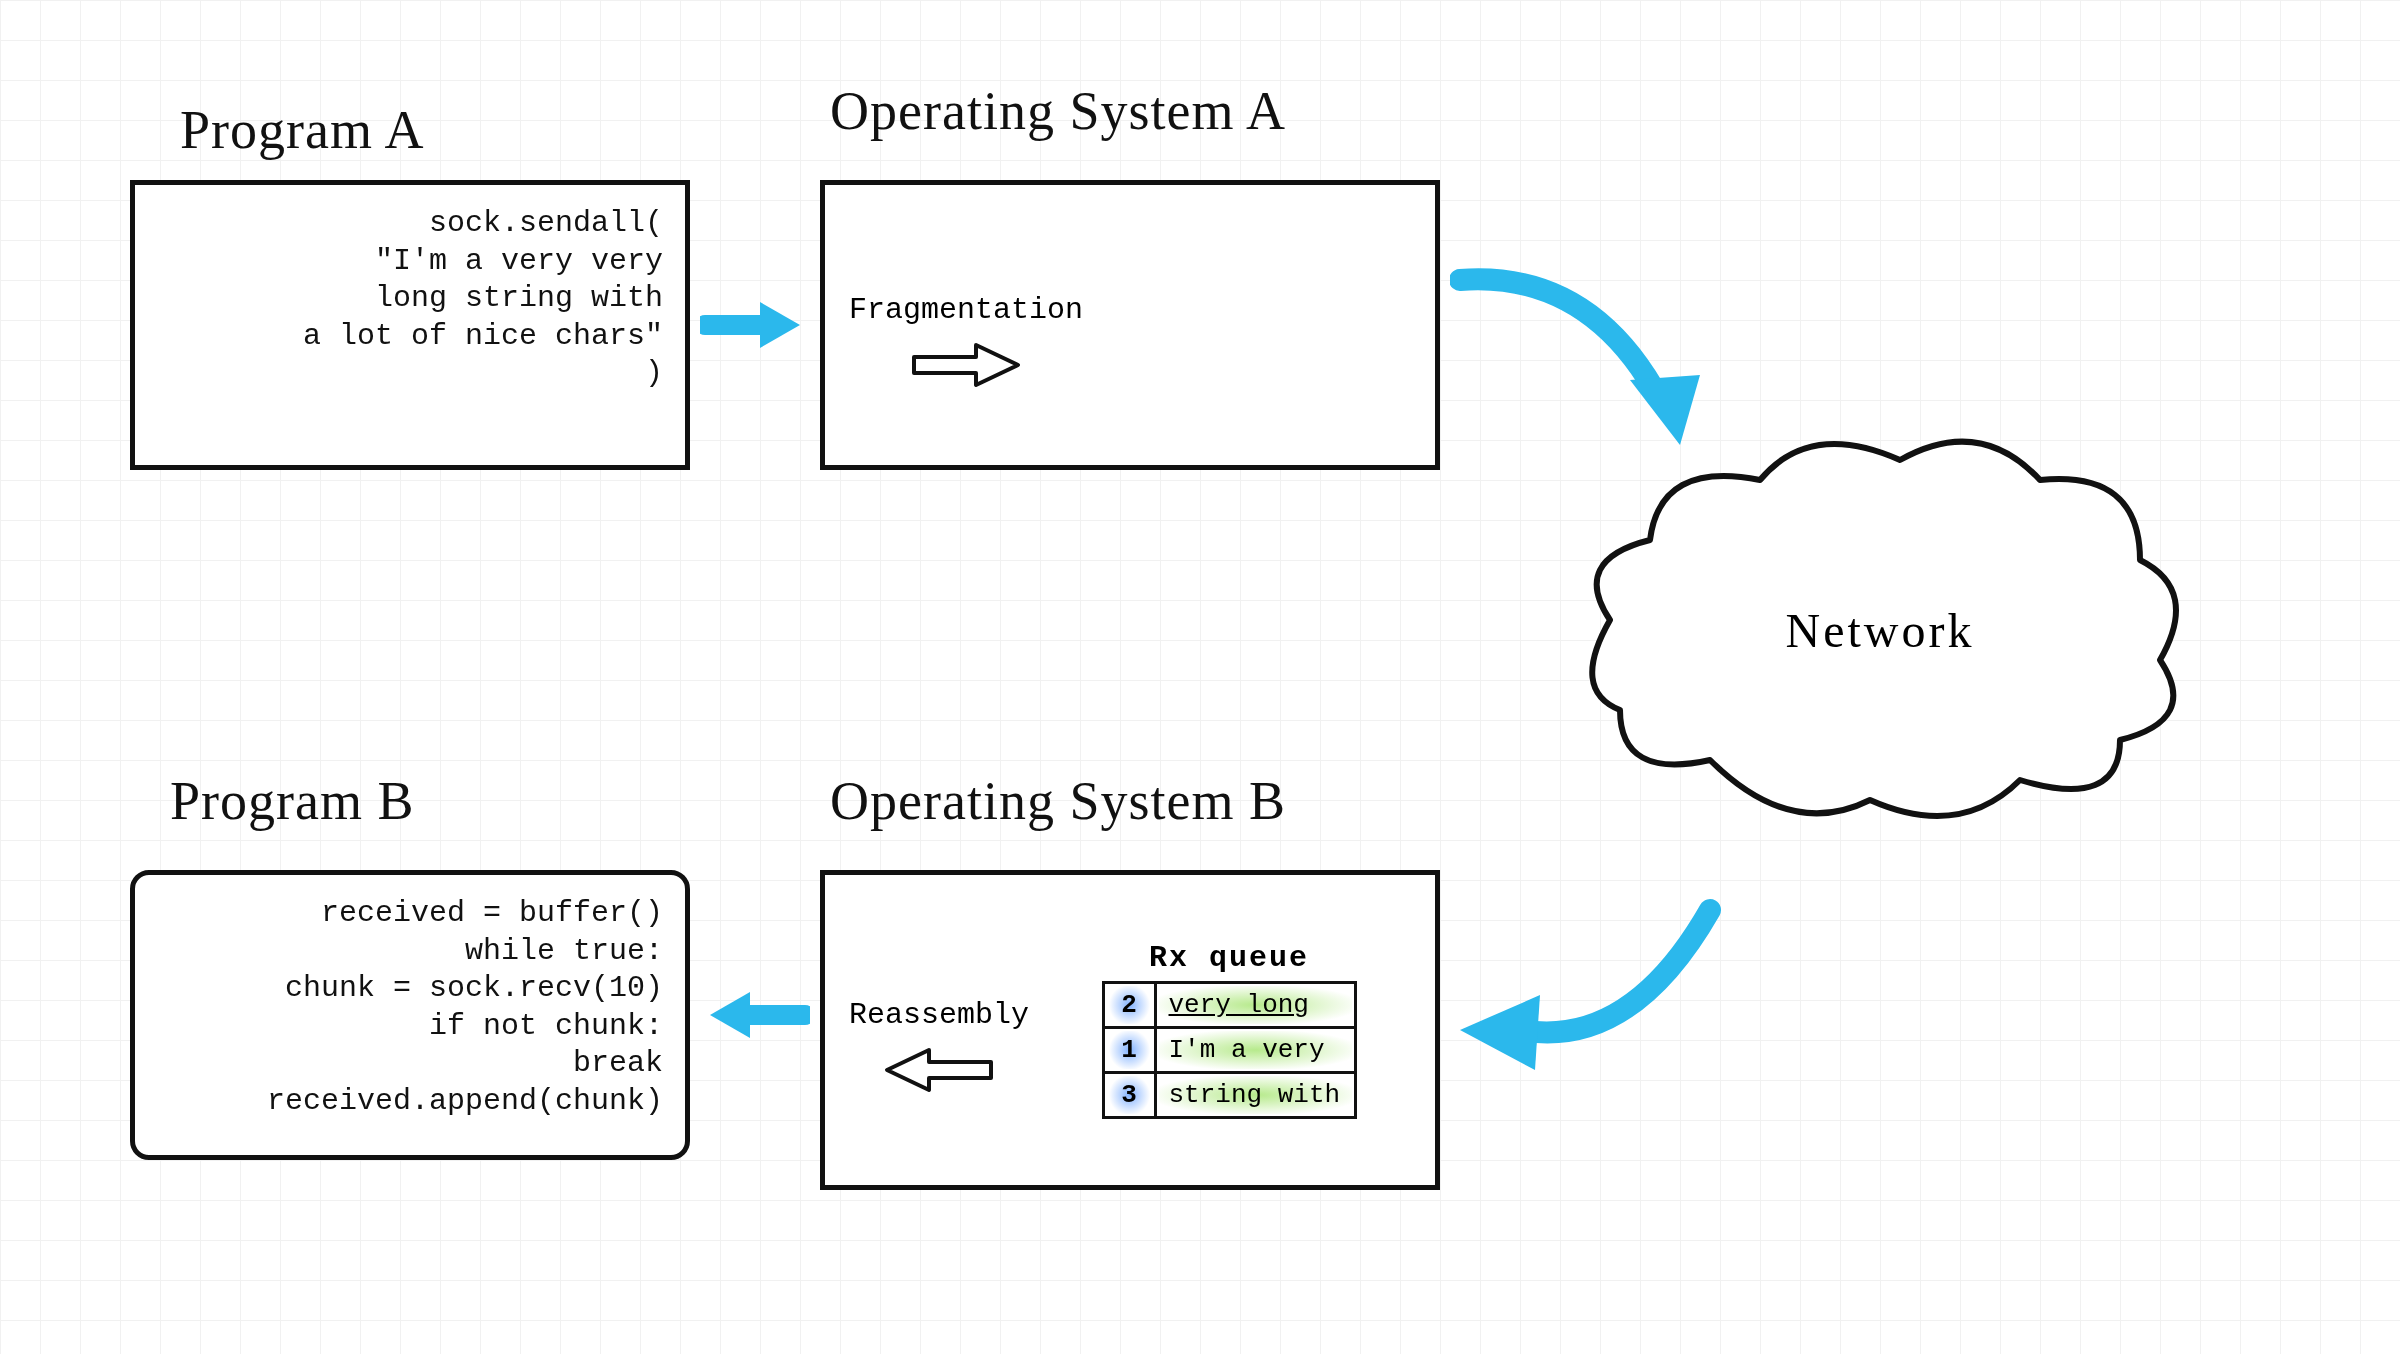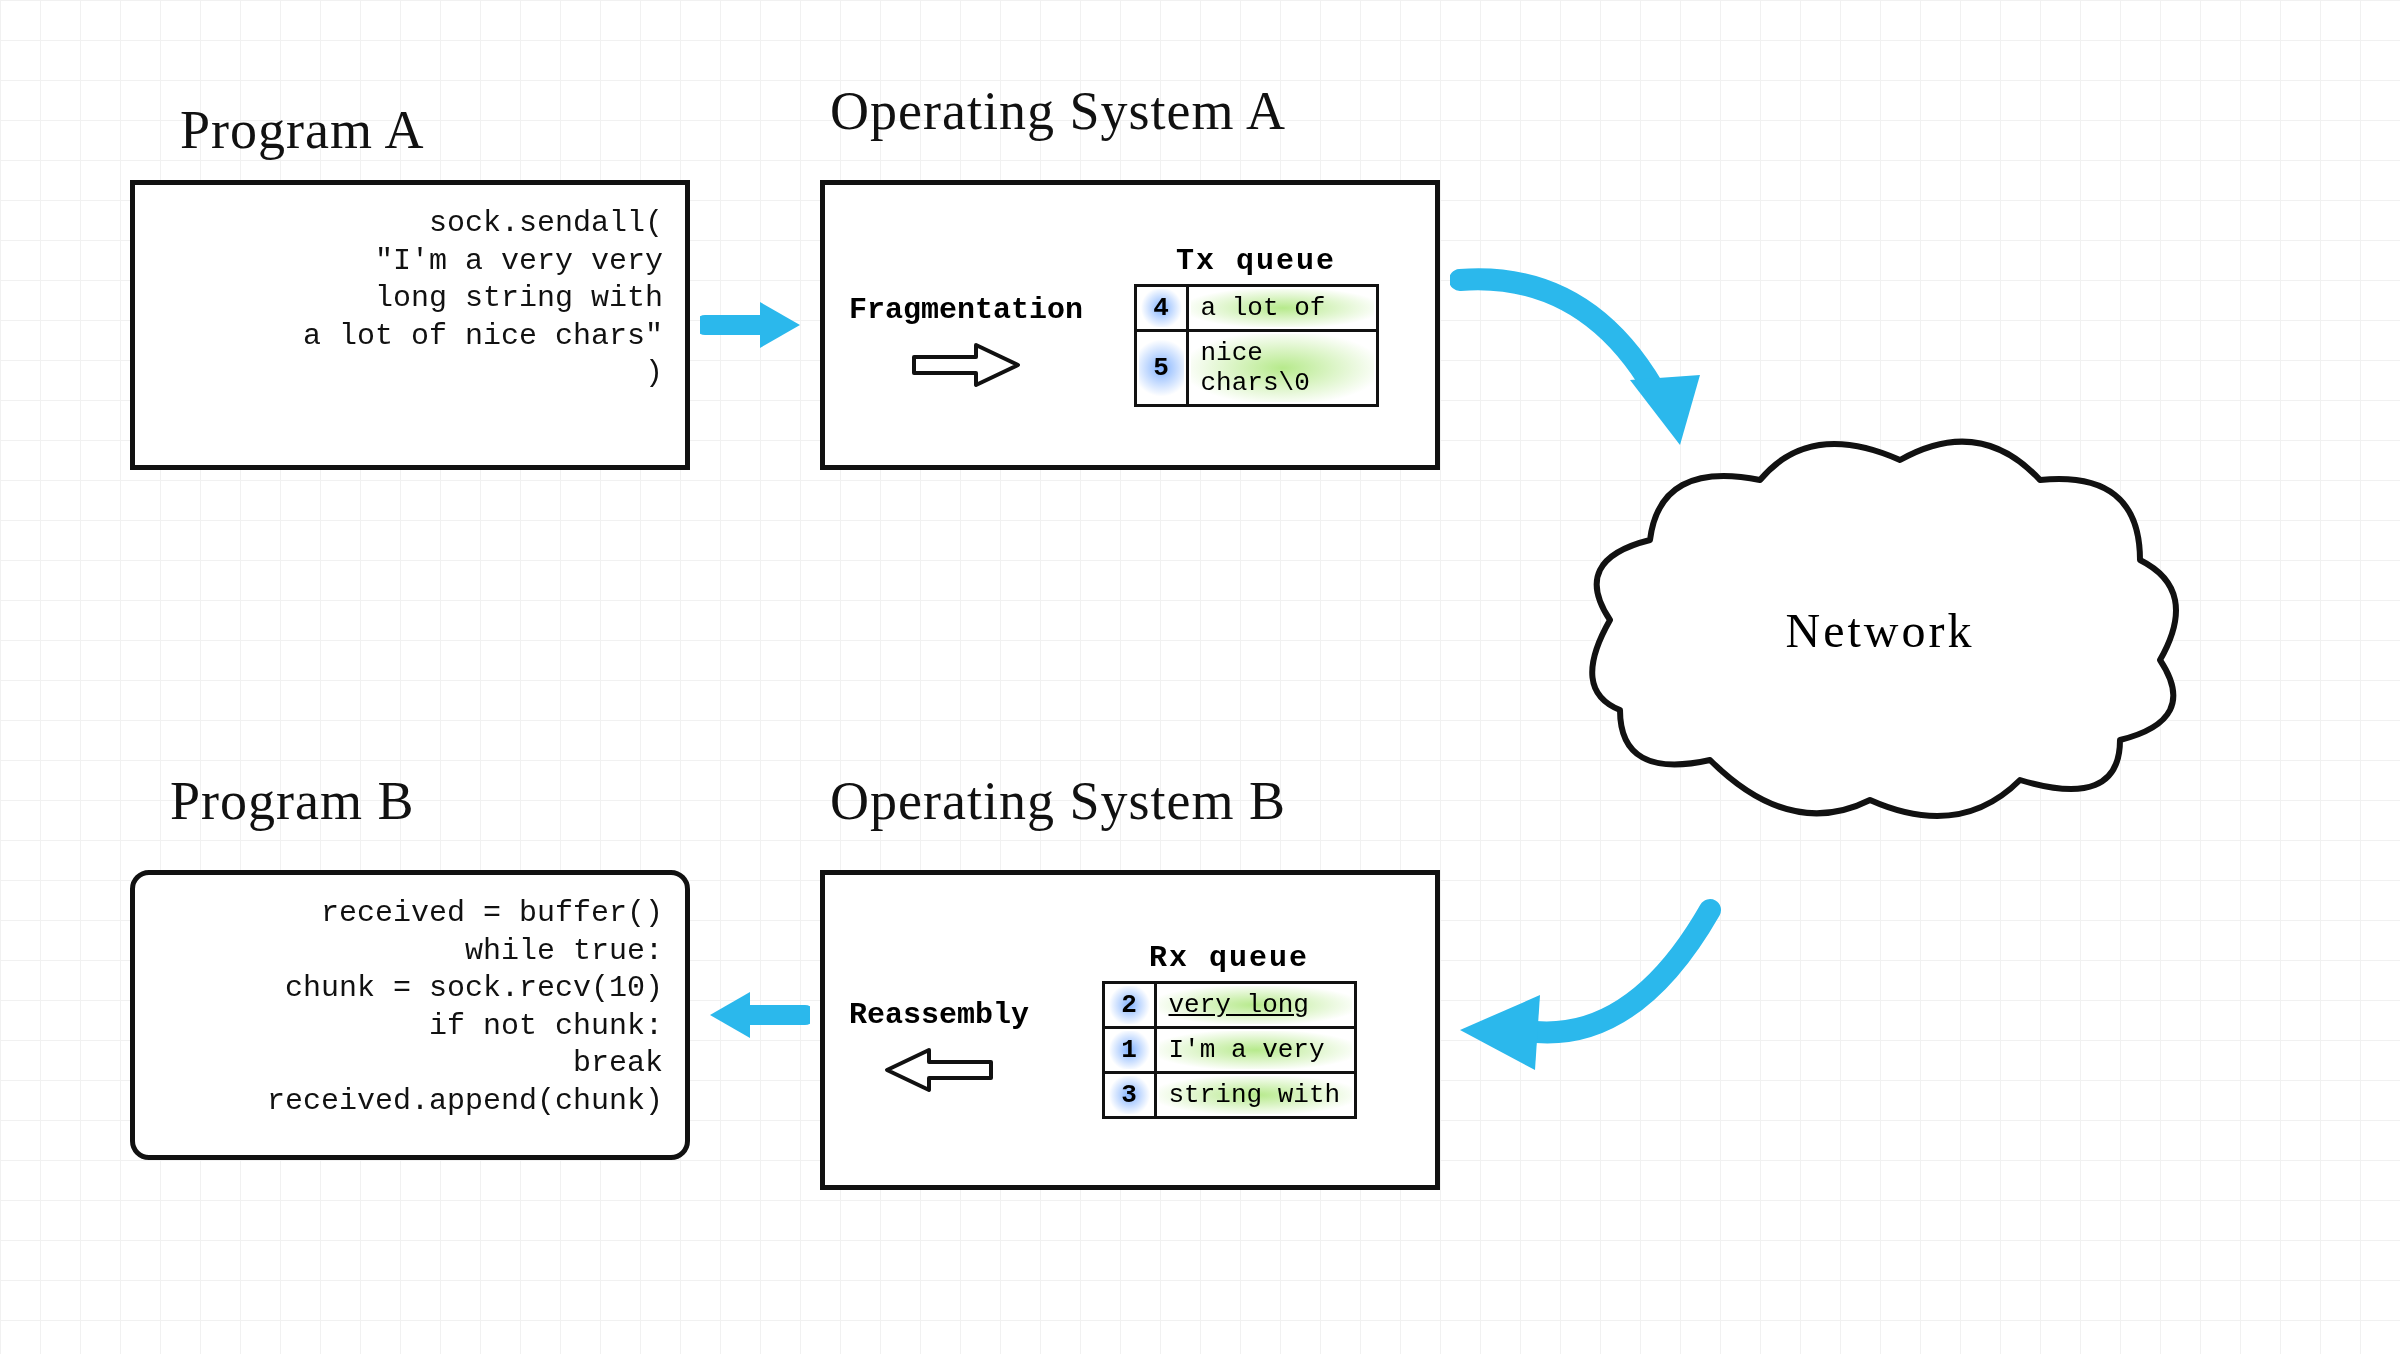--- a/index.html
+++ b/index.html
@@ -40,21 +40,21 @@
   .os-inner {
     display: flex;
     align-items: center;
     gap: 18px;
     height: 100%;
   }
   .os-left { display:flex; flex-direction:column; align-items:center; gap:8px; flex:0 0 auto; }
   .os-label {
     font-family: "Courier New", Courier, monospace;
     font-size: 30px;
-    font-weight: 700;
+    font-weight: 400;
     margin-top: 38px;
   }
   .frag-arrow-svg { width: 120px; height: 60px; }
   .queue-wrap { flex:1; display:flex; flex-direction:column; align-items:center; }
   .queue-title {
     font-family: "Courier New", Courier, monospace;
     font-size: 30px;
     font-weight: 600;
     margin-bottom: 6px;
     letter-spacing: 2px;
@@ -110,36 +110,20 @@
 )</div>
 </div>
 
 <div class="box os-box" style="left:820px; top:180px; width:620px; height:290px;">
   <div class="os-inner">
     <div class="os-left">
       <div class="os-label">Fragmentation</div>
       <svg class="frag-arrow-svg" viewBox="0 0 120 60">
         <path d="M8 22 L70 22 L70 10 L112 30 L70 50 L70 38 L8 38 Z" fill="#fff" stroke="#111" stroke-width="4" stroke-linejoin="round"></path>
       </svg>
-    </div>
-    <div class="queue-wrap">
-      <div class="queue-title">Tx queue</div>
-      <table class="queue">
-        <tbody>
-            <tr>
-          <td class="seq"><span class="blob-blue"></span><span class="txt">4</span></td>
-          <td style="min-width:190px;"><span class="blob-green"></span><span class="txt">a lot of</span></td>
-        </tr>
-        <tr>
-          <td class="seq"><span class="blob-blue"></span><span class="txt">5</span></td>
-          <td><span class="blob-green"></span><span class="txt" style="white-space:pre;">nice
-chars\0</span></td>
-        </tr>
-      </tbody>
-        </table>
     </div>
   </div>
 </div>
 
 <div class="box" style="left:130px; top:870px; width:560px; height:290px;border-radius:19px;">
   <div class="code">received = buffer()
 while true:
     chunk = sock.recv(10)
     if not chunk:
         break

